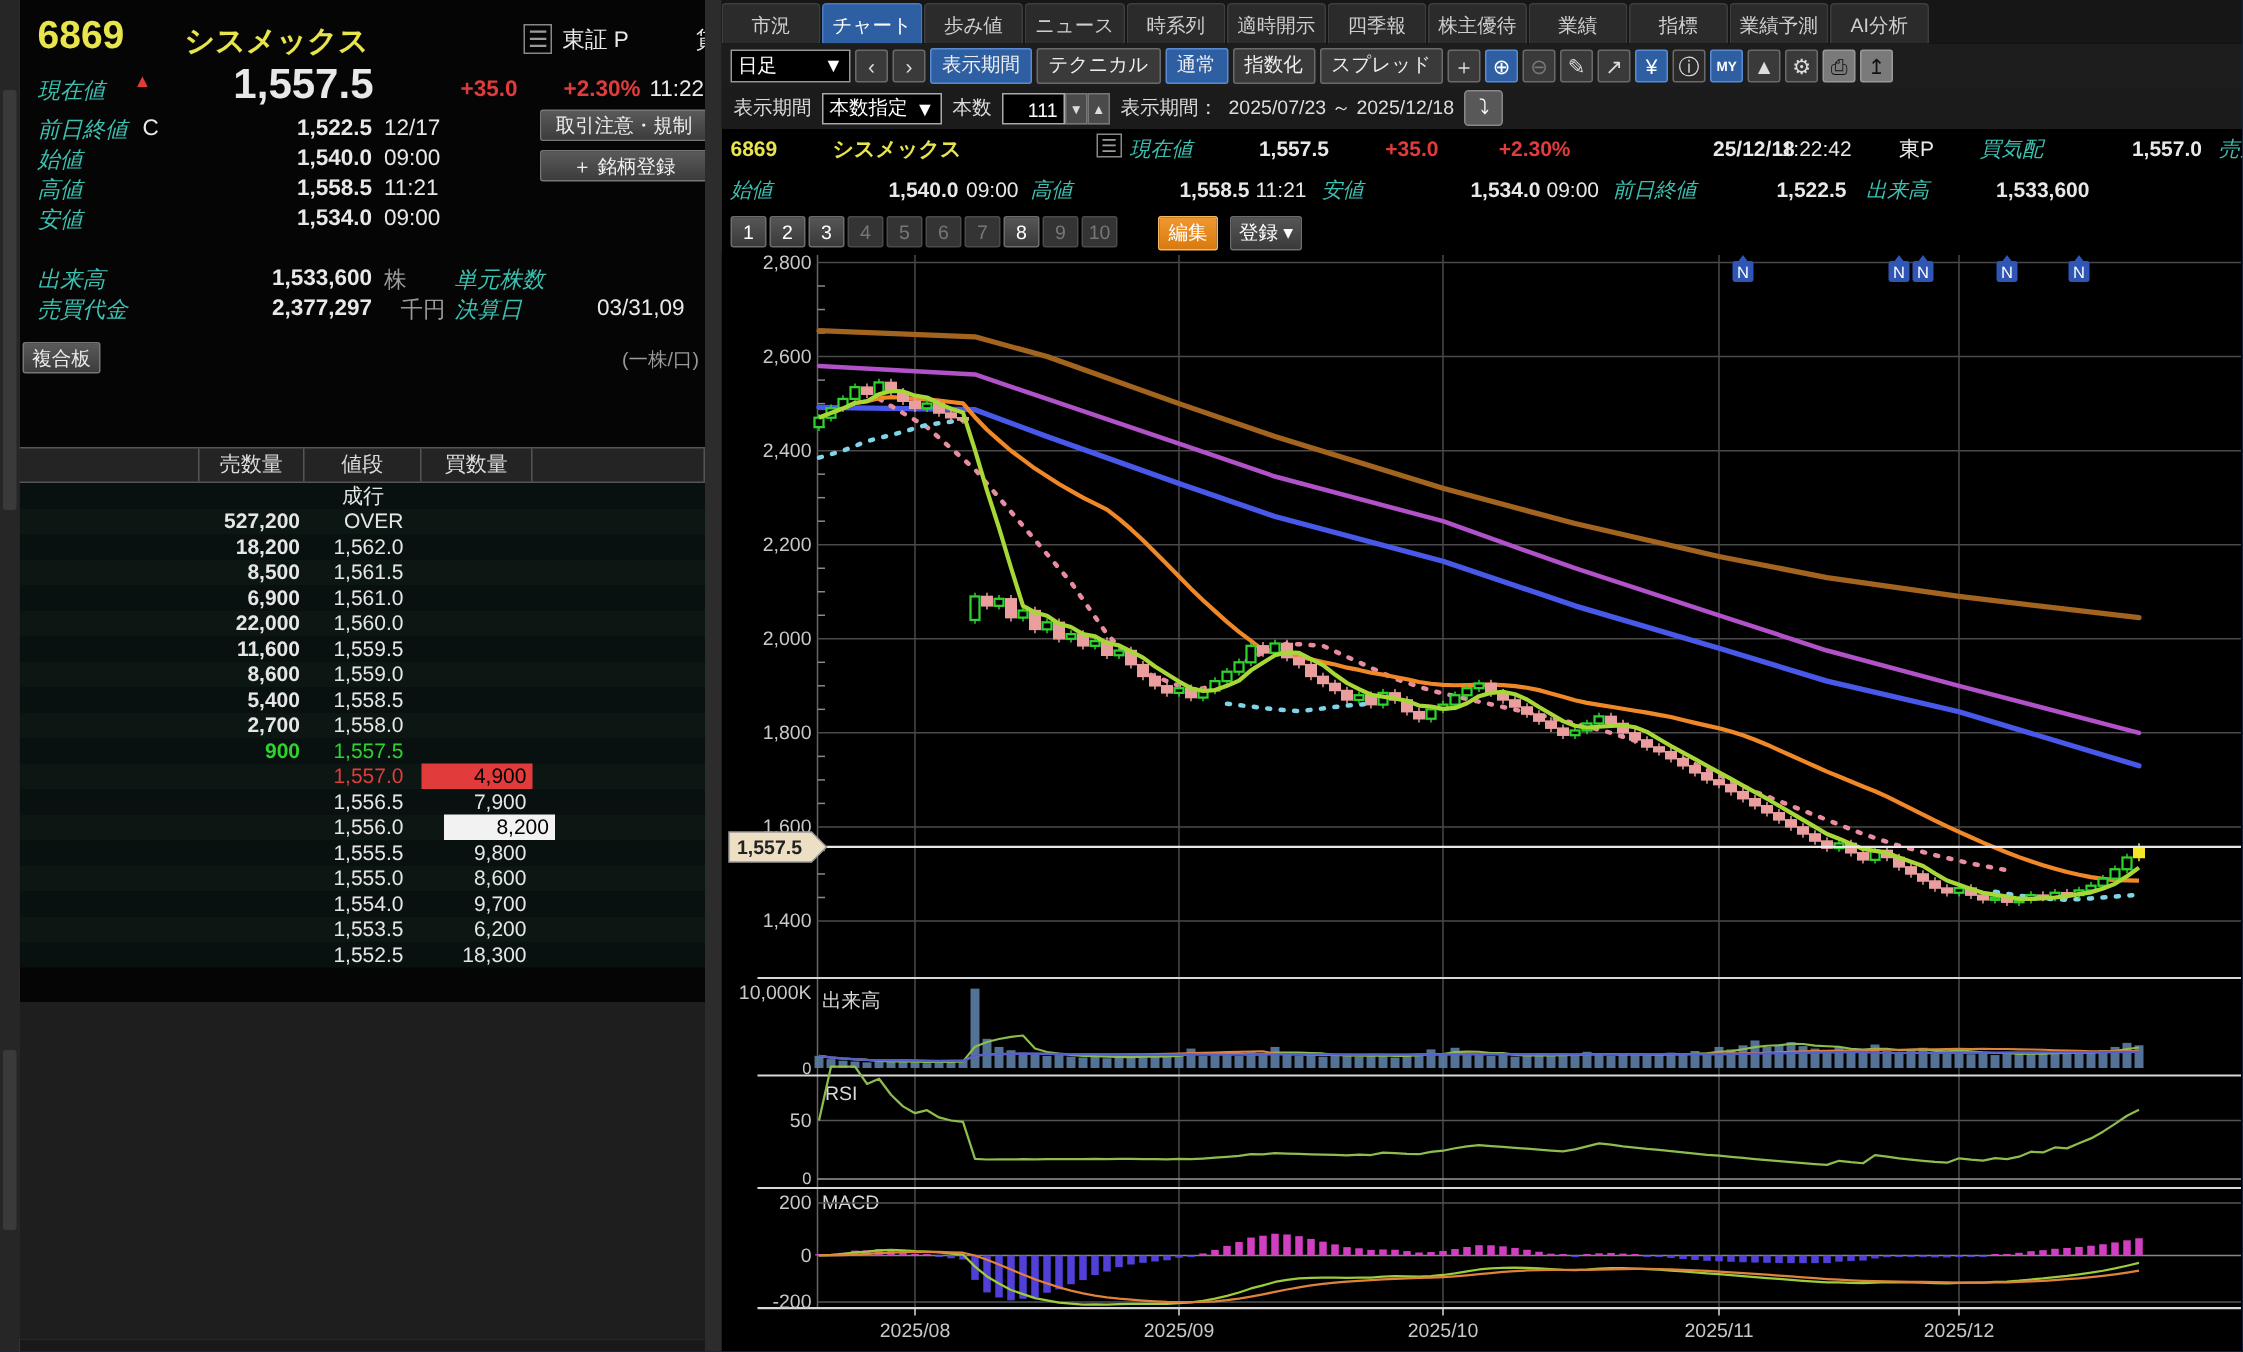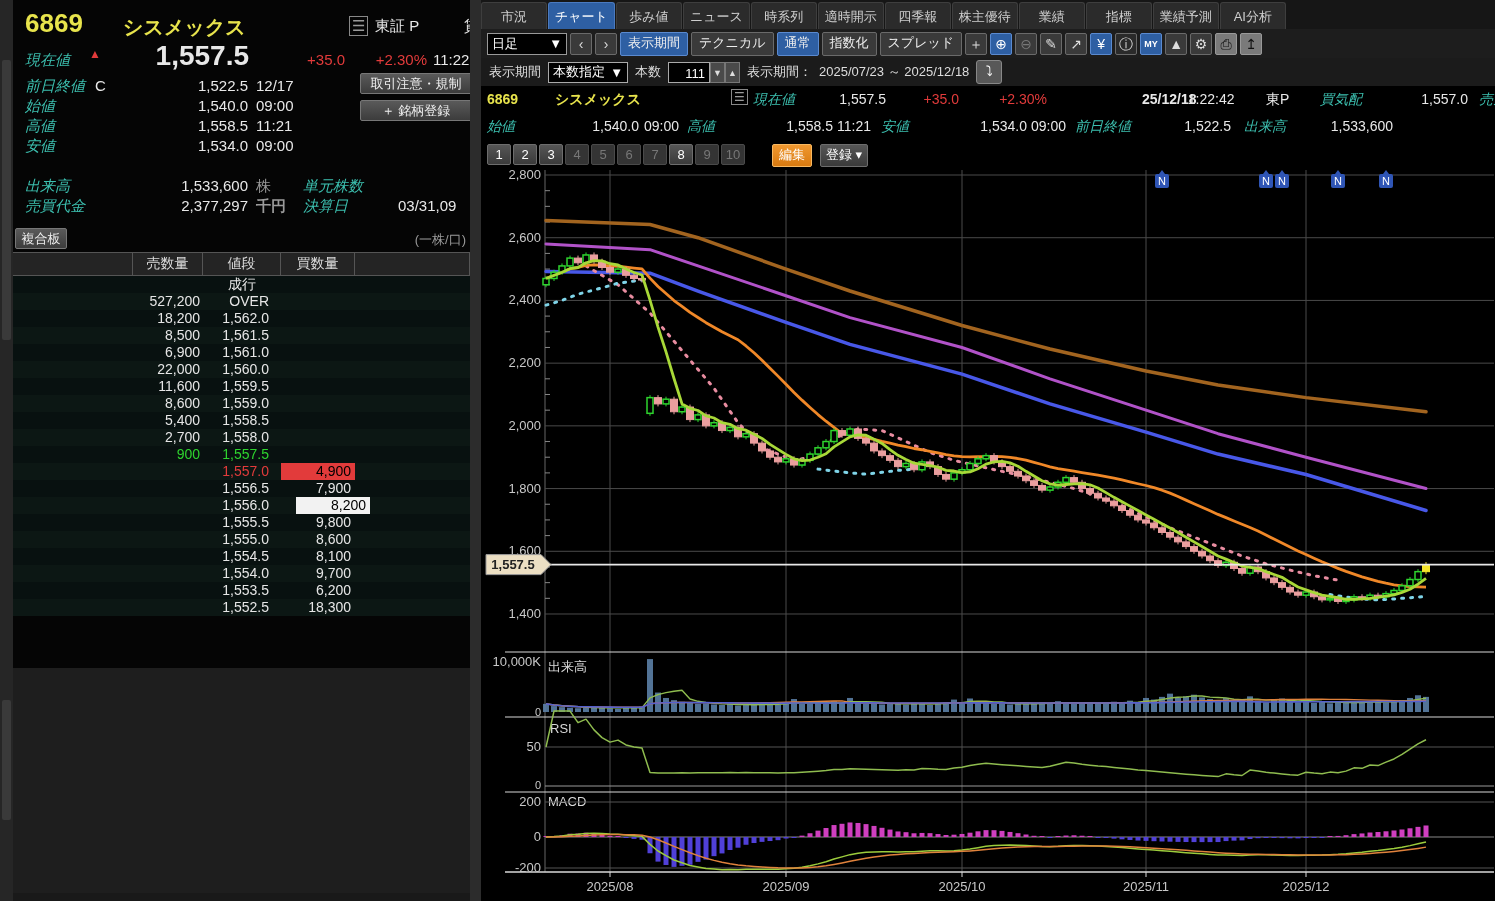--- a/index.html
+++ b/index.html
@@ -16,27 +16,27 @@
   .cy{color:#3cc0b0;font-style:italic;}
   .wh{color:#e8e8e8;}
   .gy{color:#9a9a9a;}
   .rd{color:#e23b3b;}
   .yw{color:#e8e44c;}
   .lbl15{font-size:15px;}
   .num15{font-size:15px;}
   .gbtn{background:linear-gradient(#5a5a5a,#3c3c3c);border:1px solid #777;color:#eee;font-size:13px;text-align:center;line-height:19px;border-radius:2px;}
   
   #book{left:0;top:252px;width:457px;}
-  .bk-head{display:flex;height:22px;background:#242424;border-top:1px solid #555;border-bottom:1px solid #555;color:#ddd;font-size:14px;}
+  .bk-head{display:flex;height:22px;background:#242424;border-top:1px solid #555;border-bottom:1px solid #555;color:#ddd;font-size:14px;margin-top:46px;}
   .bk-head div{border-right:1px solid #555;box-sizing:border-box;text-align:center;line-height:21px;}
   .bk-row{display:flex;height:17px;font-size:14px;color:#e6e6e6;}
   .bk-row:nth-child(odd){background:#0c1714;}
   .bk-row:nth-child(even){background:#081110;}
   .bk-c0{width:120px;}
-  .bk-c1{width:70px;text-align:right;padding-right:3px;box-sizing:border-box;}
+  .bk-c1{width:70px;text-align:right;padding-right:3px;box-sizing:border-box;font-weight:bold;}
   .bk-c2{width:78px;text-align:right;padding-right:12px;box-sizing:border-box;}
   .bk-c3{width:74px;text-align:right;padding-right:4px;box-sizing:border-box;}
   .bk-row div{line-height:17px;}
   
   #divider{left:470px;top:0;width:11px;height:901px;background:#2c2c2c;}
   
   #right-panel{left:481px;top:0;width:1014px;height:901px;background:#000;}
   #tabbar{left:0;top:0;width:1014px;height:29px;background:#161616;display:flex;gap:1px;align-items:flex-end;}
   .tab{height:27px;min-width:66px;padding:0 6px;background:#2b2b2b;border:1px solid #3e3e3e;border-bottom:none;border-radius:3px 3px 0 0;color:#cfcfcf;font-size:13px;line-height:27px;text-align:center;box-sizing:border-box;}
   .tab.active{background:#2e5fa3;border-color:#4a7ac0;color:#fff;}
@@ -50,21 +50,21 @@
   .tb-ic.light{background:#7a7a7a;color:#111;border-color:#999;}
   .tb-ic.dark{background:#2a2a2a;}
   #period-row{left:0;top:58px;width:1014px;height:28px;background:#1b1b1b;display:flex;align-items:center;gap:7px;padding-left:8px;box-sizing:border-box;color:#ddd;font-size:13px;}
   .pr-select{width:80px;height:21px;background:#000;border:1px solid #aaa;color:#fff;display:flex;align-items:center;justify-content:space-between;padding:0 4px;box-sizing:border-box;}
   .pr-input{width:42px;height:21px;background:#000;border:1px solid #aaa;color:#fff;text-align:right;padding:0 4px;line-height:21px;box-sizing:border-box;}
   .spin{width:15px;height:21px;background:#4a4a4a;border:1px solid #777;color:#ddd;font-size:9px;text-align:center;line-height:20px;box-sizing:border-box;}
   .reload-btn{width:24px;height:22px;background:#585858;border:1px solid #888;color:#fff;font-size:14px;text-align:center;line-height:20px;border-radius:3px;}
   #quote-row1{left:0;top:86px;width:1014px;height:27px;font-size:14px;}
   #quote-row2{left:0;top:113px;width:1014px;height:27px;font-size:14px;}
   #quote-row1 span,#quote-row2 span{position:absolute;top:5px;white-space:nowrap;}
-  .ralign{text-align:right;}
+  .ralign{text-align:right;font-weight:bold;}
   #pages-row{left:0;top:142px;width:1014px;height:26px;}
   .pg-btn{position:absolute;top:2px;width:24px;height:21px;background:linear-gradient(#565656,#3a3a3a);border:1px solid #6d6d6d;color:#fff;font-size:13px;text-align:center;line-height:20px;border-radius:2px;box-sizing:border-box;}
   .pg-btn.off{background:#343434;color:#777;border-color:#4a4a4a;}
   .edit-btn{position:absolute;top:2px;left:291px;width:38px;height:21px;background:linear-gradient(#f09830,#d87a10);border:1px solid #f8b860;color:#fff;font-size:13px;text-align:center;line-height:20px;border-radius:2px;}
   .reg-btn{position:absolute;top:2px;left:339px;width:46px;height:21px;background:linear-gradient(#565656,#3a3a3a);border:1px solid #6d6d6d;color:#fff;font-size:13px;text-align:center;line-height:20px;border-radius:2px;}
   #chart-svg{position:absolute;left:0;top:168px;}
 </style>
 </head>
 <body>
 
@@ -106,21 +106,21 @@
     <span class="abs cy lbl15" style="left:12px;top:137px;">安値</span>
     <span class="abs wh num15 ralign" style="left:130px;top:137px;width:105px;">1,534.0</span>
     <span class="abs wh num15" style="left:243px;top:137px;">09:00</span>
 
     <span class="abs cy lbl15" style="left:12px;top:177px;">出来高</span>
     <span class="abs wh num15 ralign" style="left:110px;top:177px;width:125px;">1,533,600</span>
     <span class="abs gy num15" style="left:243px;top:177px;">株</span>
     <span class="abs cy lbl15" style="left:290px;top:177px;">単元株数</span>
     <span class="abs cy lbl15" style="left:12px;top:197px;">売買代金</span>
     <span class="abs wh num15 ralign" style="left:110px;top:197px;width:125px;">2,377,297</span>
-    <span class="abs gy num15" style="left:243px;top:197px;font-weight:bold;">千円</span>
+    <span class="abs gy num15" style="left:254px;top:197px;">千円</span>
     <span class="abs cy lbl15" style="left:290px;top:197px;">決算日</span>
     <span class="abs wh num15" style="left:385px;top:197px;">03/31,09</span>
 
     <div class="abs gbtn" style="left:2px;top:228px;width:50px;height:19px;">複合板</div>
     <span class="abs gy" style="right:4px;top:231px;font-size:13px;">(一株/口)</span>
 
     <div class="abs" id="book">
         <div class="bk-head">
           <div style="width: 120px;"></div>
           <div style="width: 70px;">売数量</div>
@@ -216,26 +216,20 @@
           <div class="bk-c0"></div>
           <div class="bk-c1"></div>
           <div class="bk-c2">1,555.5</div>
           <div class="bk-c3">9,800</div>
         </div>
         <div class="bk-row">
           <div class="bk-c0"></div>
           <div class="bk-c1"></div>
           <div class="bk-c2">1,555.0</div>
           <div class="bk-c3">8,600</div>
-        </div>
-        <div class="bk-row">
-          <div class="bk-c0"></div>
-          <div class="bk-c1"></div>
-          <div class="bk-c2">1,554.5</div>
-          <div class="bk-c3">8,100</div>
         </div>
         <div class="bk-row">
           <div class="bk-c0"></div>
           <div class="bk-c1"></div>
           <div class="bk-c2">1,554.0</div>
           <div class="bk-c3">9,700</div>
         </div>
         <div class="bk-row">
           <div class="bk-c0"></div>
           <div class="bk-c1"></div>

